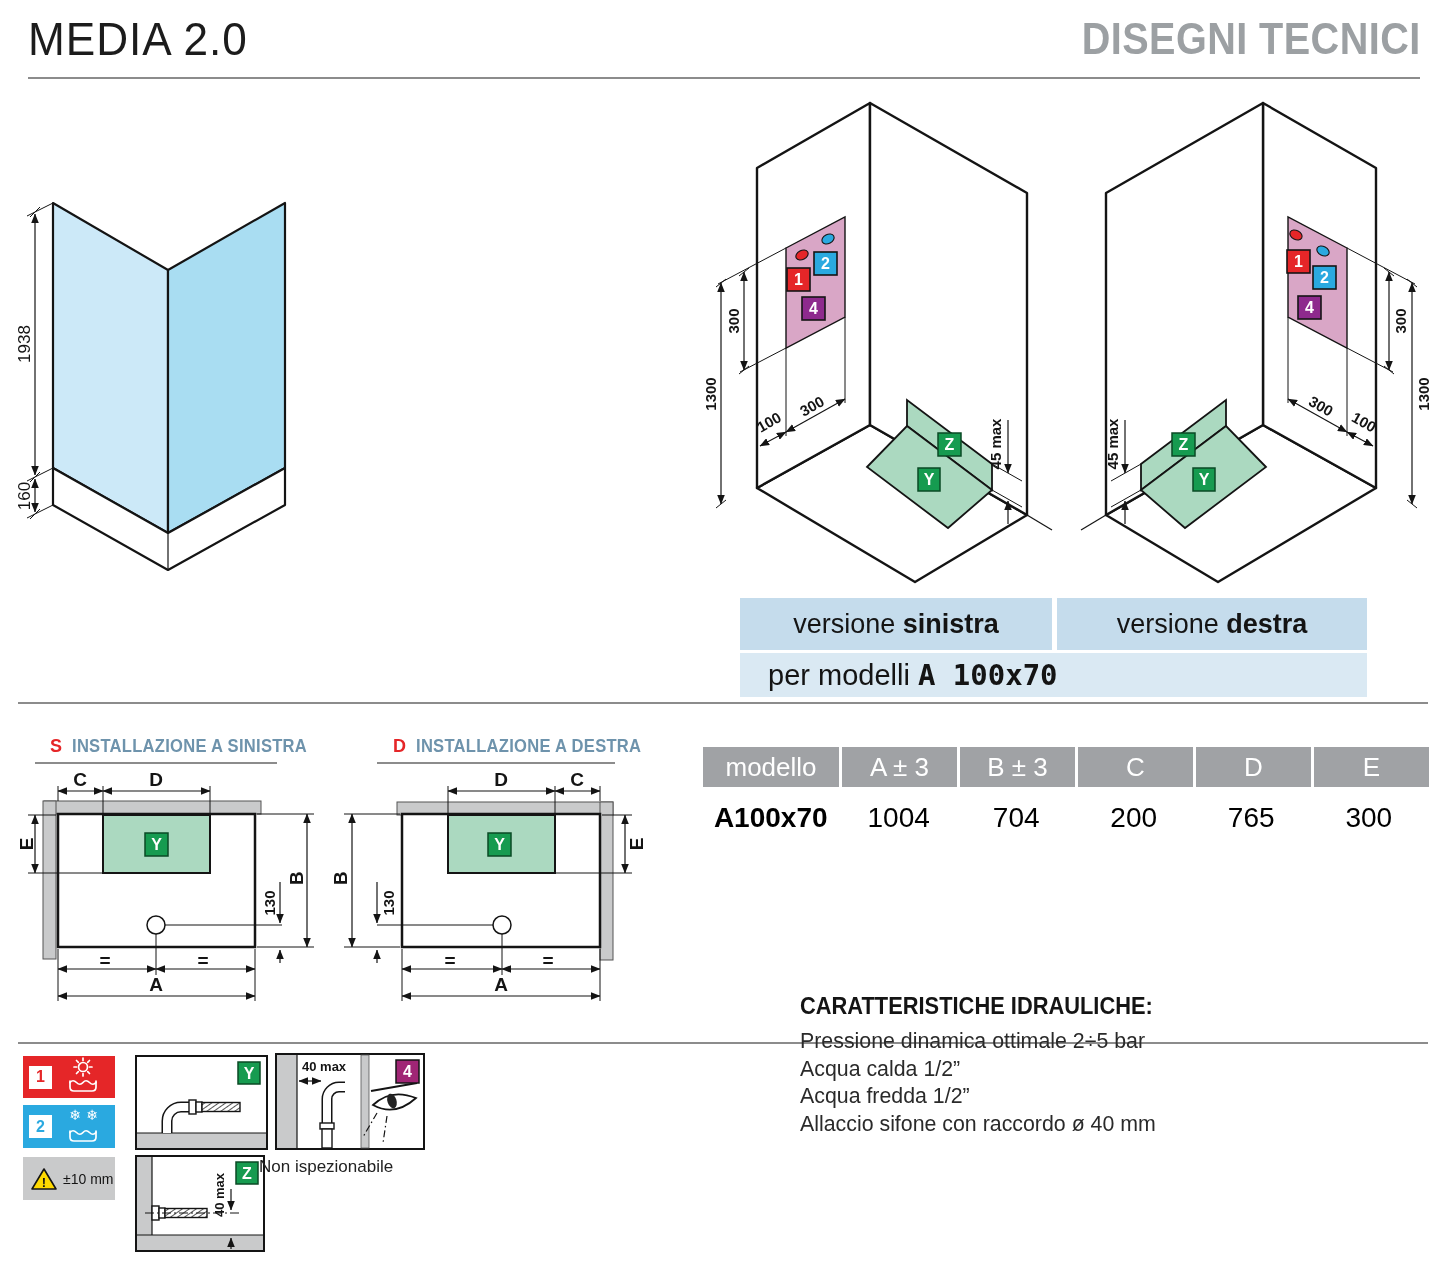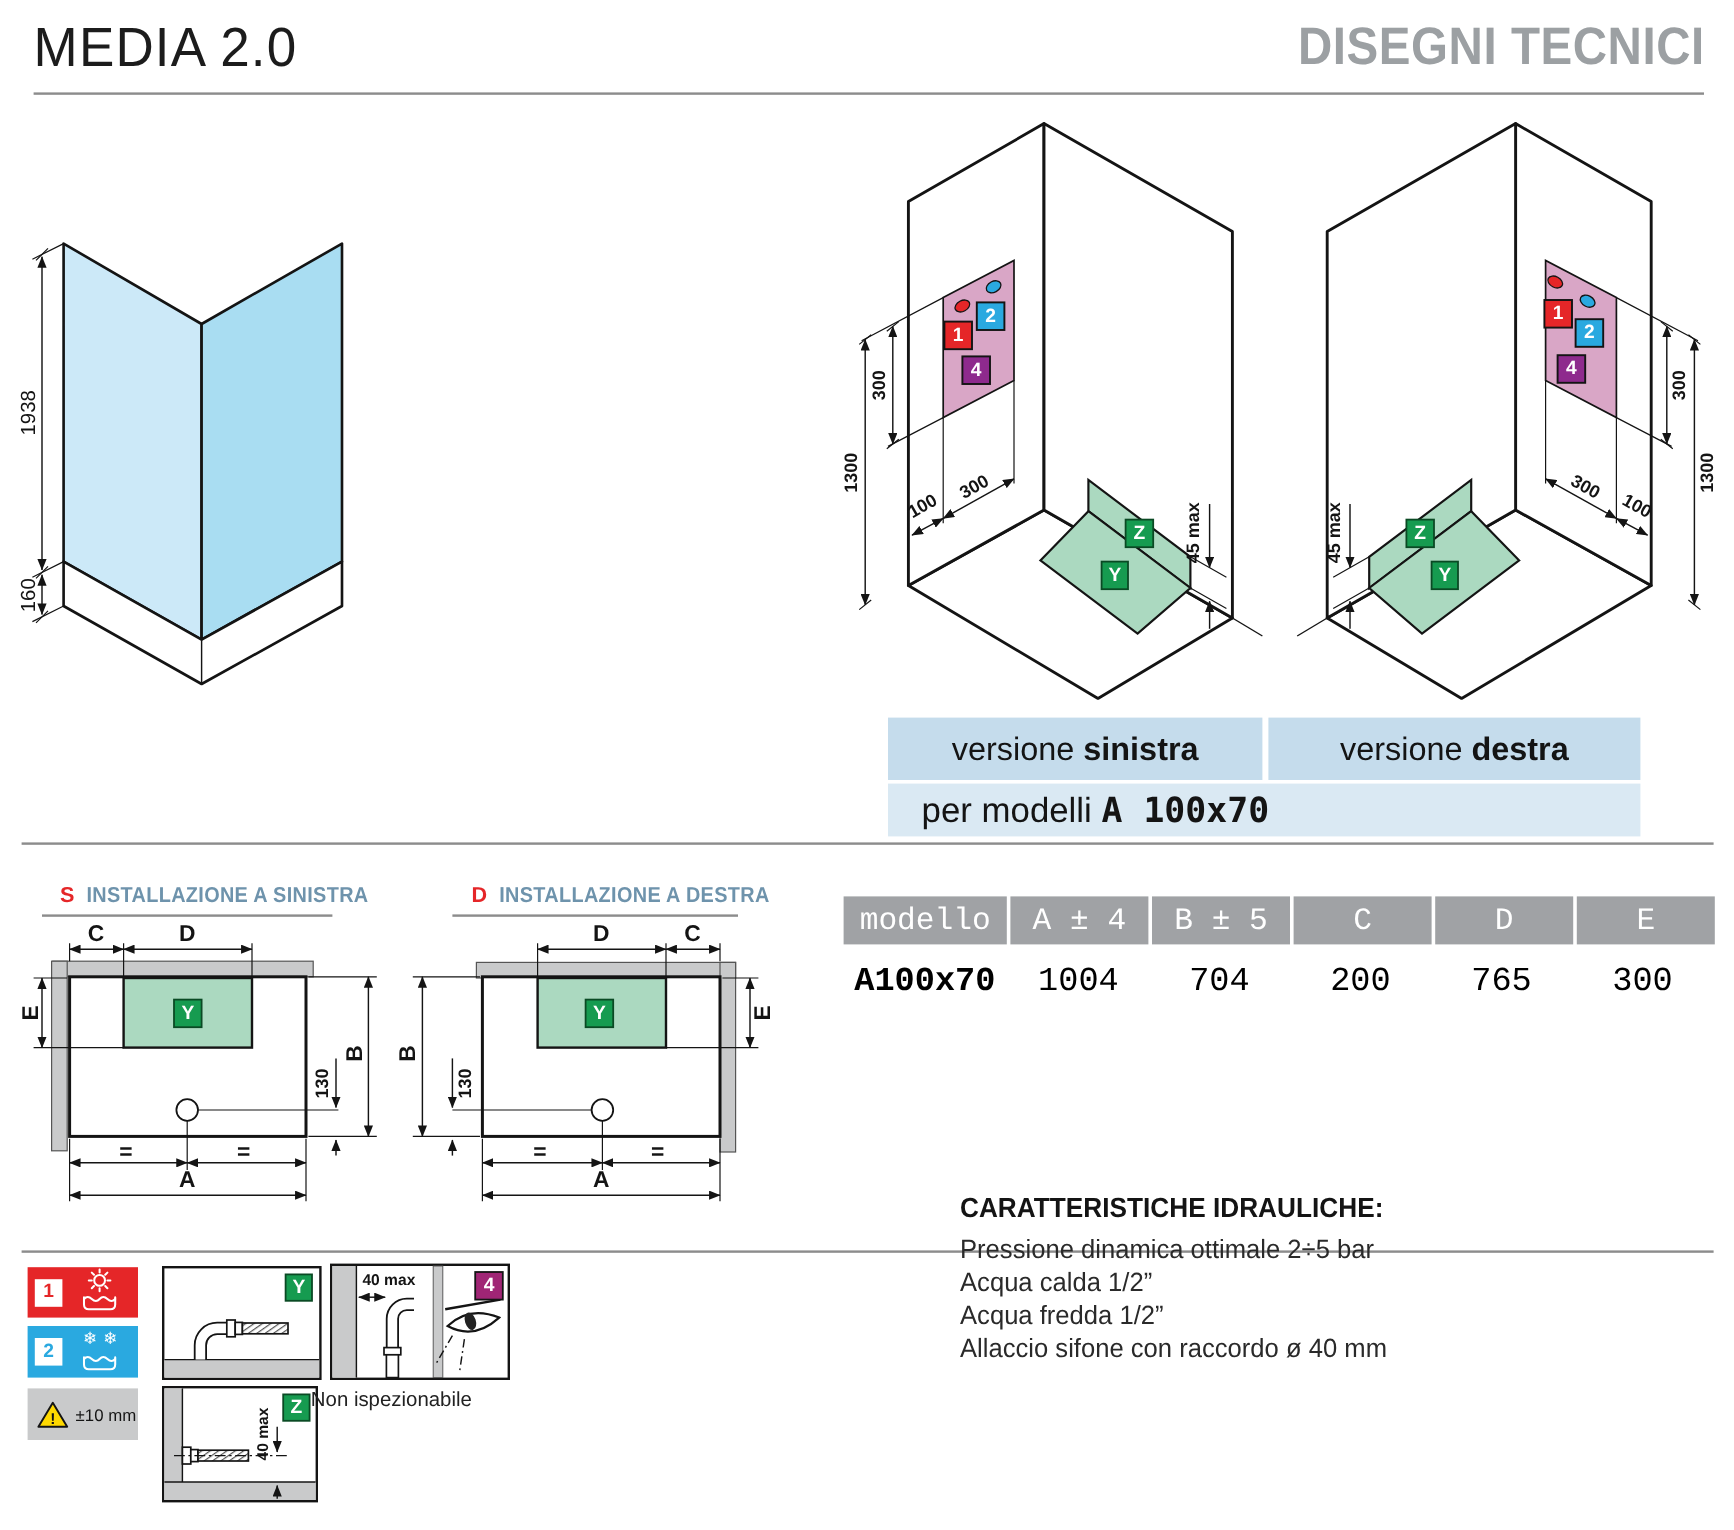--- a/index.html
+++ b/index.html
@@ -13,21 +13,21 @@
   .rule{height:2px;background:#8c8c8c}
   .capbar{height:52px;line-height:52px;text-align:center;font-size:27px;background:var(--bar,#c5dcec)}
   .capbar b{font-weight:700}
   .capbar-light{height:44px;line-height:44px;font-size:29px;background:var(--bar_light,#dae9f3);padding-left:28px;box-sizing:border-box}
   .mono-b{font-family:"DejaVu Sans Mono",monospace;font-weight:700}
   .plan-head{display:flex;gap:10px;font-size:18px;align-items:baseline;white-space:nowrap}
   .plan-head .s{color:var(--red,#e52628);font-weight:700}
   .plan-head .t{color:var(--heading_blue,#6e93ac);font-weight:600;transform:scaleX(.92);transform-origin:left;letter-spacing:.3px}
   .tbl-row{display:flex}
   .tbl-cell{box-sizing:border-box;display:flex;align-items:center;justify-content:center;
-            font-family:Liberation Mono, monospace}
+            font-family:Liberation Sans, sans-serif}
   .tbl-head .tbl-cell{background:var(--table_header,#a0a2a5);color:#fff;font-size:26px;height:40px;margin-right:3px}
   .tbl-head .tbl-cell:last-child{margin-right:0}
   .tbl-body .tbl-cell{color:#000000;font-size:28px;height:46px;margin-right:3px}
   .tbl-body .tbl-cell:first-child{font-weight:700}
   .c-mod{width:136px}.c-std{width:115px}
   .legbox{box-sizing:border-box;display:flex;align-items:center}
   .lsq{width:23px;height:23px;background:#fff;display:flex;align-items:center;justify-content:center;
        font-weight:700;font-size:16px;margin-left:6px}
   .framebox{box-sizing:border-box;border:2.2px solid #141414;background:#fff}
   .note{font-size:17px;color:#222}
@@ -286,22 +286,22 @@
       <line x1="72" y1="199" x2="172" y2="199" class="ln" marker-start="url(#arr)" marker-end="url(#arr)"></line>
       <line x1="172" y1="199" x2="270" y2="199" class="ln" marker-start="url(#arr)" marker-end="url(#arr)"></line>
       <line x1="72" y1="226" x2="270" y2="226" class="ln" marker-start="url(#arr)" marker-end="url(#arr)"></line>
       <text class="plt" x="171" y="214" text-anchor="middle" dominant-baseline="central">A</text>
     </g>
   </svg>
 
   <div class="abs" style="left:703px;top:747px;width:726px">
     <div class="tbl-row tbl-head">
       <div class="tbl-cell c-mod">modello</div>
-      <div class="tbl-cell c-std">A ± 4</div>
-      <div class="tbl-cell c-std">B ± 5</div>
+      <div class="tbl-cell c-std">A ± 3</div>
+      <div class="tbl-cell c-std">B ± 3</div>
       <div class="tbl-cell c-std">C</div>
       <div class="tbl-cell c-std">D</div>
       <div class="tbl-cell c-std">E</div>
     </div>
     <div class="tbl-row tbl-body" style="margin-top:8px">
       <div class="tbl-cell c-mod">A100x70</div>
       <div class="tbl-cell c-std">1004</div>
       <div class="tbl-cell c-std">704</div>
       <div class="tbl-cell c-std">200</div>
       <div class="tbl-cell c-std">765</div>

